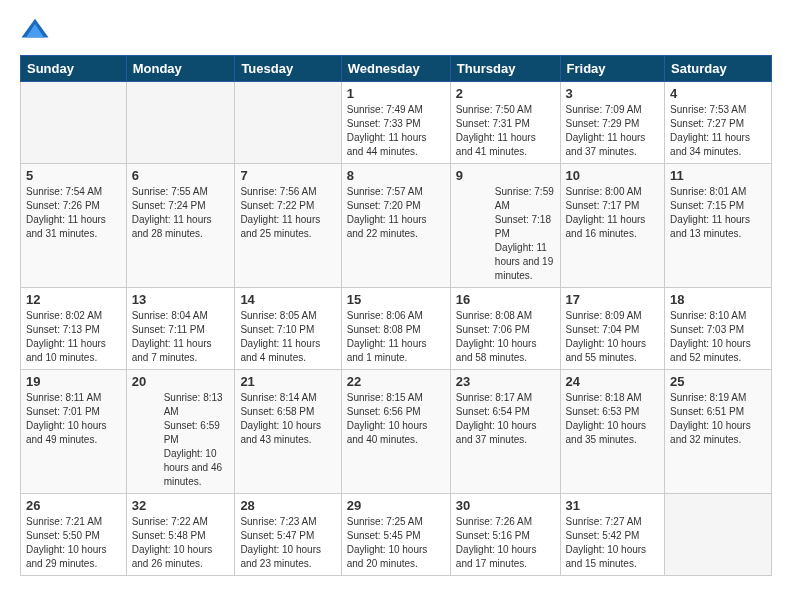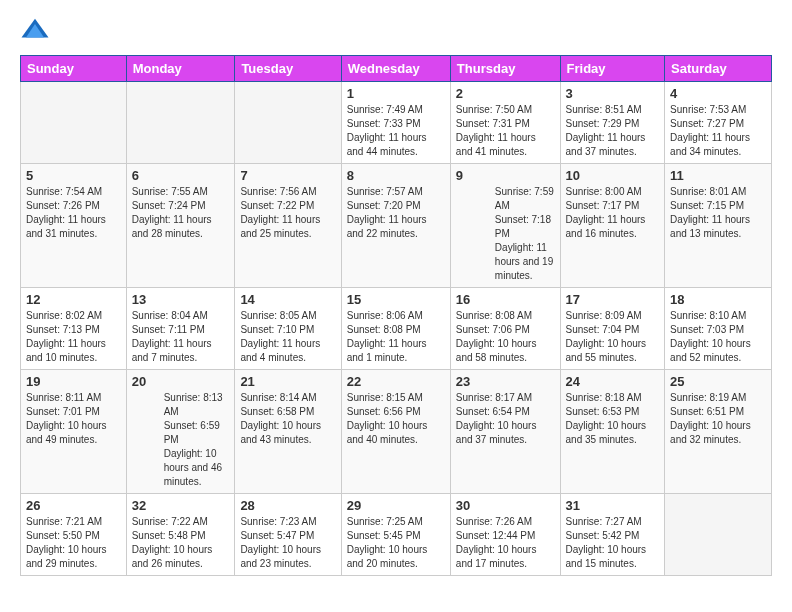--- a/index.html
+++ b/index.html
@@ -55,21 +55,21 @@
     .location {
       font-size: 14px;
       color: #555;
     }
     .calendar {
       width: 100%;
       border-collapse: collapse;
       border: 1px solid #ccc;
     }
     .calendar th {
-      background: #d946ef;
+      background: #0c4a6e;
       color: #fff;
       text-align: left;
       padding: 5px 6px;
       font-size: 13px;
       border: 1px solid #2558a0;
     }
     .calendar td {
       border: 1px solid #ccc;
       vertical-align: top;
       padding: 4px 5px;
@@ -142,21 +142,21 @@
 Daylight: 11 hours and 44 minutes.</div>
           </td>
           <td>
             <span class="day-num">2</span>
             <div class="day-detail" style="white-space: pre-line;">Sunrise: 7:50 AM
 Sunset: 7:31 PM
 Daylight: 11 hours and 41 minutes.</div>
           </td>
           <td>
             <span class="day-num">3</span>
-            <div class="day-detail" style="white-space: pre-line;">Sunrise: 8:51 AM
+            <div class="day-detail" style="white-space: pre-line;">Sunrise: 7:09 AM
 Sunset: 7:29 PM
 Daylight: 11 hours and 37 minutes.</div>
           </td>
           <td>
             <span class="day-num">4</span>
             <div class="day-detail" style="white-space: pre-line;">Sunrise: 7:53 AM
 Sunset: 7:27 PM
 Daylight: 11 hours and 34 minutes.</div>
           </td>
         </tr>
@@ -313,21 +313,21 @@
           </td>
           <td>
             <span class="day-num">29</span>
             <div class="day-detail" style="white-space: pre-line;">Sunrise: 7:25 AM
 Sunset: 5:45 PM
 Daylight: 10 hours and 20 minutes.</div>
           </td>
           <td>
             <span class="day-num">30</span>
             <div class="day-detail" style="white-space: pre-line;">Sunrise: 7:26 AM
-Sunset: 12:44 PM
+Sunset: 5:16 PM
 Daylight: 10 hours and 17 minutes.</div>
           </td>
           <td>
             <span class="day-num">31</span>
             <div class="day-detail" style="white-space: pre-line;">Sunrise: 7:27 AM
 Sunset: 5:42 PM
 Daylight: 10 hours and 15 minutes.</div>
           </td>
           <td class="empty-cell"></td>
         </tr>

